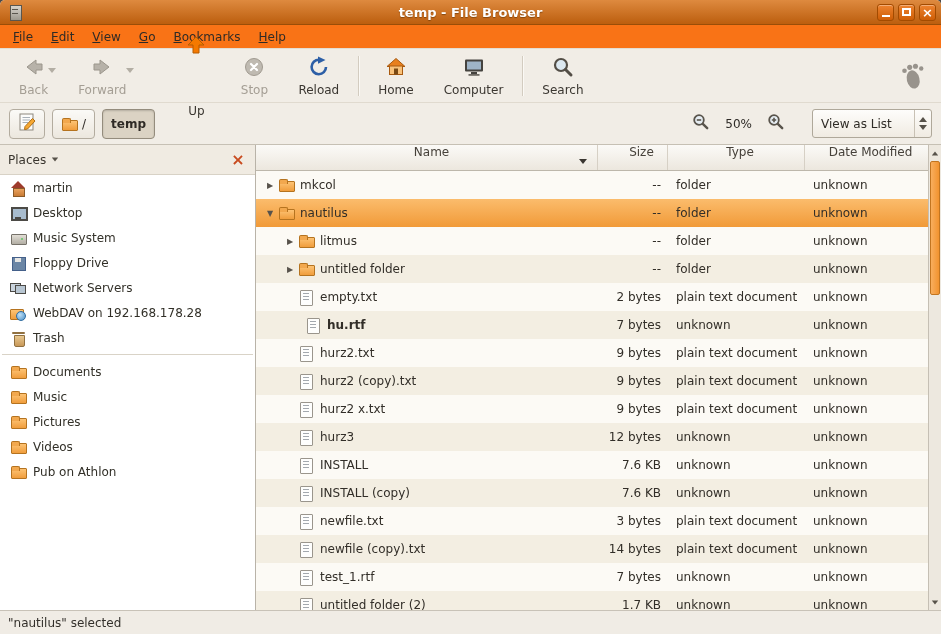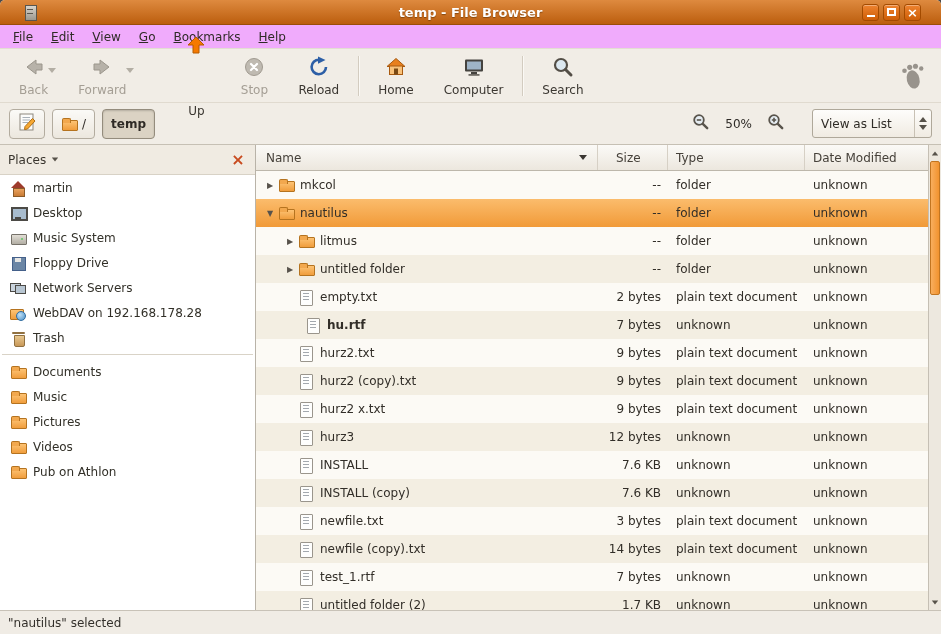--- a/index.html
+++ b/index.html
@@ -2,36 +2,36 @@
 <html><head>
 <meta charset="utf-8">
 <style>
   * { box-sizing: border-box; margin: 0; padding: 0; }
   html,body { width: 941px; height: 634px; overflow: hidden; background:#4a4a4a;
     font-family: "DejaVu Sans", "Liberation Sans", sans-serif; font-size: 12px; color:#322e28; }
   .window { width:941px; height:634px; display:flex; flex-direction:column; background:#F1EDE6;
     border-radius:5px 5px 0 0; overflow:hidden; }
 
   
-  .titlebar { height:25px; flex:none; display:flex; align-items:center; padding:0 20px;
+  .titlebar { height:25px; flex:none; display:flex; align-items:center; padding:0 5px;
     background:linear-gradient(#DE8A3F,#BC5E0E); border-bottom:1px solid #9A4E08; position:relative; }
   .app-icon { margin-left:2px; }
   .title { position:absolute; left:0; right:0; text-align:center; color:#fff; font-weight:bold;
     font-size:13px; text-shadow:0 1px 1px rgba(80,40,0,.55); pointer-events:none; }
   .win-controls { margin-left:auto; display:flex; gap:4px; position:relative; }
   .win-btn { width:17px; height:17px; border-radius:3px; border:1px solid #A34B00;
     background:linear-gradient(#EE8330,#CE5E06); display:flex; align-items:center; justify-content:center;
     box-shadow:inset 0 1px 0 rgba(255,255,255,.35); }
   .glyph-min { width:8px; height:2px; background:#fff; align-self:flex-end; margin-bottom:3px; }
   .glyph-max { width:9px; height:8px; border:2px solid #fff; }
   .glyph-close { color:#fff; font-weight:bold; font-size:13px; line-height:13px; }
 
   
   .menubar { height:24px; flex:none; display:flex; align-items:center; padding:0 4px;
-    background:#f0abfc; border-bottom:1px solid #E3DDD2; }
+    background:#f97316; border-bottom:1px solid #E3DDD2; }
   .menu-item { padding:3px 9px; color:#2F2B26; cursor:default; }
   .menu-item .accel { text-decoration:underline; }
 
   
   .toolbar { height:54px; flex:none; display:flex; align-items:center; padding:2px 10px;
     background:#F1EDE6; border-bottom:1px solid #E0DACF; }
   .tbtn { display:flex; flex-direction:column; align-items:center; justify-content:center;
     min-width:46px; padding:2px 9px; position:relative; border-radius:4px; }
   .tbtn .tlabel { font-size:12px; color:#3B3731; margin-top:1px; }
   .tbtn.disabled .tlabel { color:#A49E94; }
@@ -74,21 +74,21 @@
   .close-pane { margin-left:auto; color:#C84B1F; font-weight:bold; font-size:16px; line-height:16px;
     width:18px; text-align:center; }
   .place { height:25px; display:flex; align-items:center; gap:7px; padding-left:10px; color:#323028; }
   .place-sep { height:1px; background:#D9D3C7; margin:4px 2px; }
   .place-label { white-space:nowrap; }
 
   
   .filepane { flex:1; position:relative; display:flex; flex-direction:column; background:#fff; padding-right:13px; }
   .list-header { height:26px; flex:none; display:flex; background:linear-gradient(#FBFAF7,#ECE7DE);
     border-bottom:1px solid #BDB7AB; }
-  .hcell { border-right:1px solid #D6D0C5; display:flex; align-items:center; color:#46413A; }
+  .hcell { border-right:1px solid #D6D0C5; display:flex; align-items:center; color:#46413A;flex-direction:column; }
   .h-name { width:342px; padding-left:10px; }
   .h-size { width:70px; padding-left:18px; }
   .h-type { width:137px; padding-left:8px; }
   .h-mod  { flex:1; padding-left:8px; border-right:none; }
   .sort-arrow { margin-left:auto; margin-right:10px; width:0; height:0;
     border-left:4px solid transparent; border-right:4px solid transparent; border-top:5px solid #3A3631; }
   .rows { flex:1; overflow:hidden; }
   .lrow { height:28px; display:flex; align-items:stretch; }
   .lrow.even { background:#FCFAF5; }
   .lrow.odd { background:#F3EEE2; }

